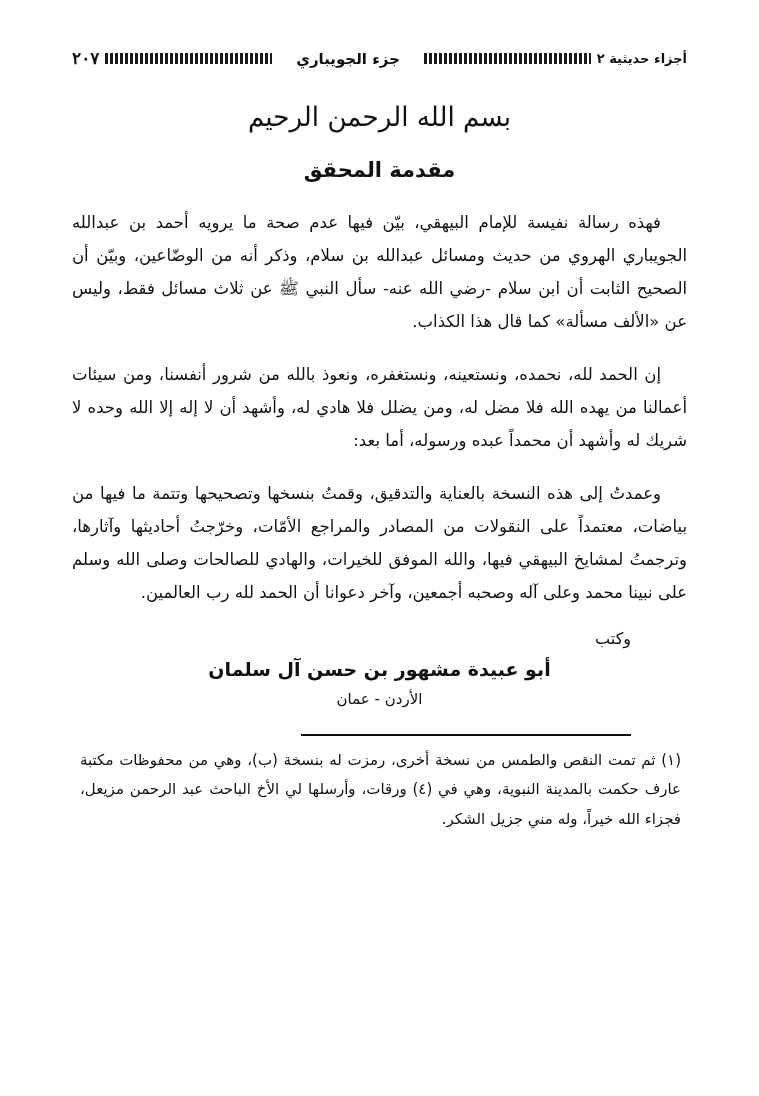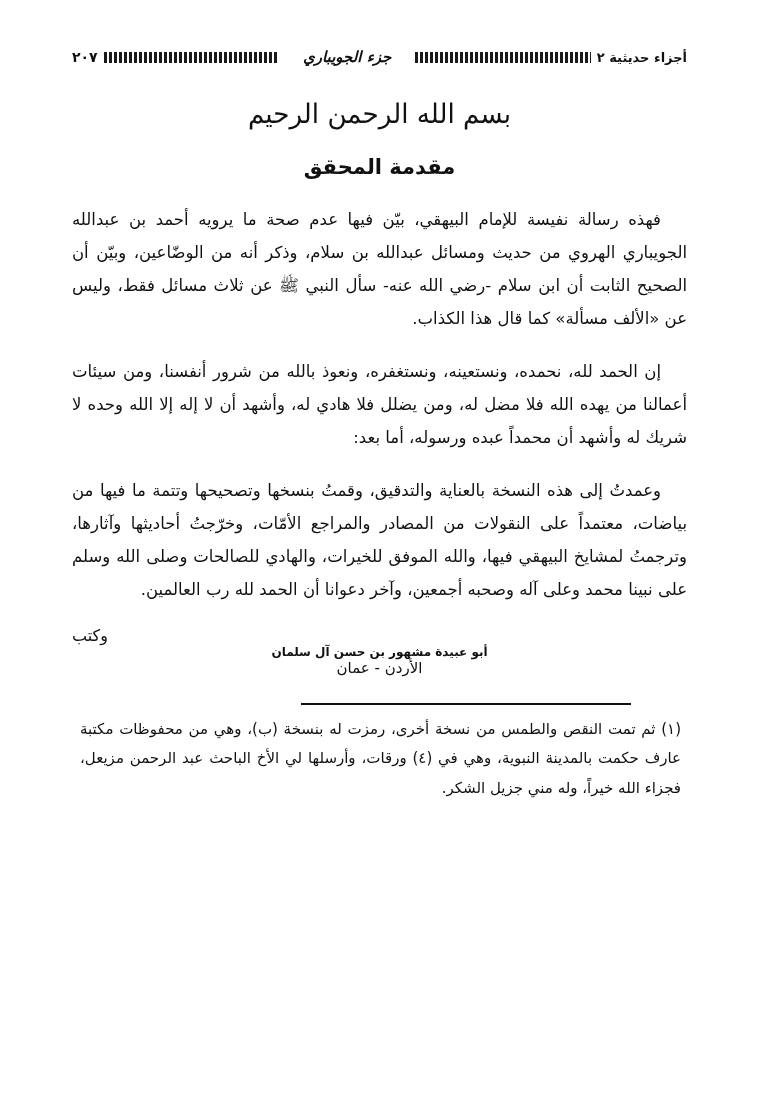--- a/index.html
+++ b/index.html
@@ -39,41 +39,41 @@
     white-space: nowrap;
     letter-spacing: 0px;
   }
   .header-center {
     flex: 1 1 auto;
     display: flex;
     align-items: center;
     justify-content: space-between;
     gap: 24px;
     min-width: 0;
-    font-style: italic;
   }
   .rule-block {
     flex: 1 1 auto;
     height: 11px;
     min-width: 28px;
     background-image: repeating-linear-gradient(
       to right,
       #1a1a1a 0px, #1a1a1a 3px,
       #ffffff 3px, #ffffff 5px
     );
   }
   .book-name {
     font-size: 15px;
     font-weight: bold;
     white-space: nowrap;
   }
   .page-number {
-    font-size: 14px;
+    font-size: 17px;
     font-weight: bold;
     white-space: nowrap;
+    font-family: Liberation Serif, serif;
   }
 
   
   .basmala {
     text-align: center;
     font-family: "DejaVu Serif", serif;
     font-size: 27px;
     margin-top: 32px;
     margin-bottom: 6px;
     letter-spacing: -1px;
@@ -104,26 +104,28 @@
   }
 
   
   .sig {
     direction: rtl;
     text-align: center;
     margin-top: 4px;
   }
   .sig .wakataba {
     font-size: 16px;
+    margin-bottom: 10px;
     margin-right: 56px;
-    text-align: left;
+    text-align: right;
   }
   .sig .name {
-    font-size: 12px;
+    font-size: 19px;
     font-weight: bold;
+    margin-bottom: 10px;
   }
   .sig .place {
     font-size: 15px;
   }
 
   
   .footnote-rule {
     width: 330px;
     height: 2px;
     background: #111;

